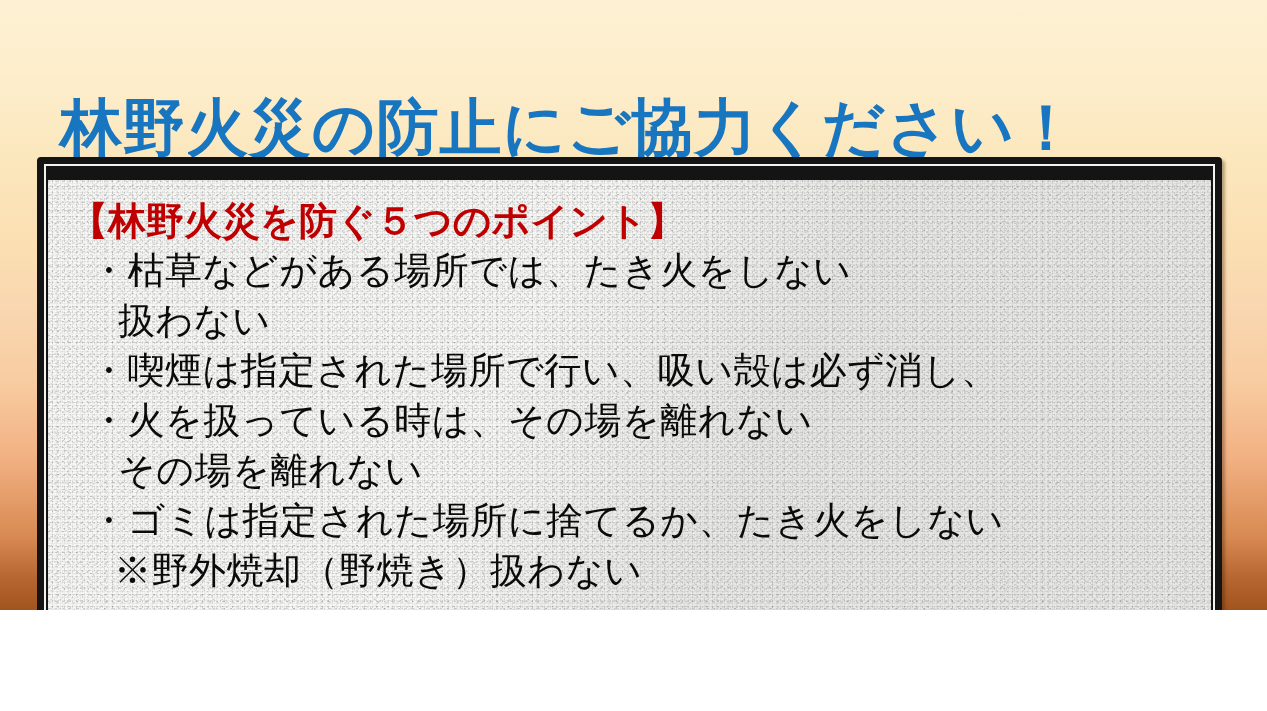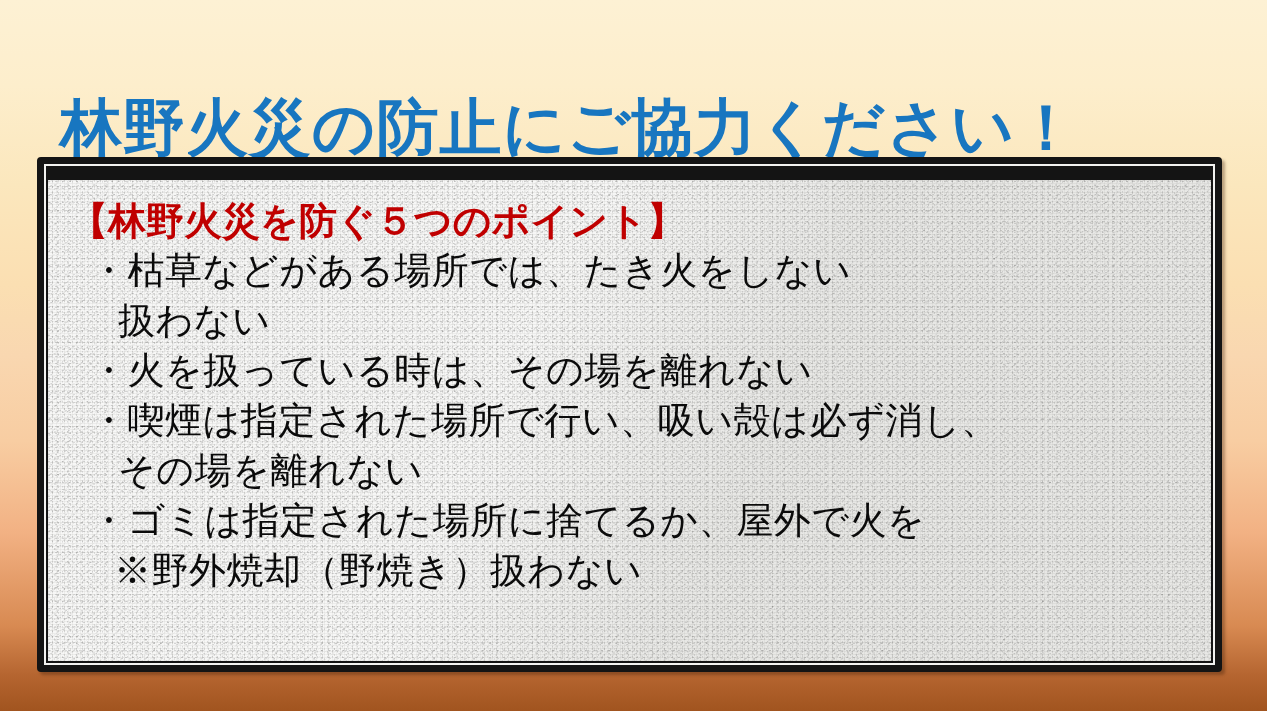--- a/index.html
+++ b/index.html
@@ -11,21 +11,21 @@
     width: 1267px;
     height: 711px;
     overflow: hidden;
     font-family: "Liberation Sans", "DejaVu Sans", sans-serif;
   }
 
   
   #slide {
     position: relative;
     width: 1267px;
-    height: 711px;
+    height: 610px;
     background: linear-gradient(
         to bottom,
         #fdf1d4 0%,
         #fdeecc 12%,
         #fbe7bd 26%,
         #fbdfb2 40%,
         #f9d7b0 50%,
         #f8cda2 62%,
         #f2b183 75%,
         #d88a52 88%,
@@ -152,24 +152,24 @@
 
   <div id="frame">
     <div id="frame-inner">
       <div id="paper">
         <div id="content">
 
           <div class="line heading">【林野火災を防ぐ５つのポイント】</div>
 
           <div class="line bullet">・枯草などがある場所では、たき火をしない</div>
           <div class="line cont">扱わない</div>
+          <div class="line bullet">・喫煙は指定された場所で行い、吸い殻は必ず消し、</div>
           <div class="line bullet">・火を扱っている時は、その場を離れない</div>
-          <div class="line bullet">・喫煙は指定された場所で行い、吸い殻は必ず消し、</div>
           <div class="line cont">その場を離れない</div>
-          <div class="line bullet">・ゴミは指定された場所に捨てるか、屋外で火を</div>
+          <div class="line bullet">・ゴミは指定された場所に捨てるか、たき火をしない</div>
           <div class="line note">※野外焼却（野焼き）扱わない</div>
 
         </div>
       </div>
     </div>
   </div>
 
 </div>
 
 </body></html>

